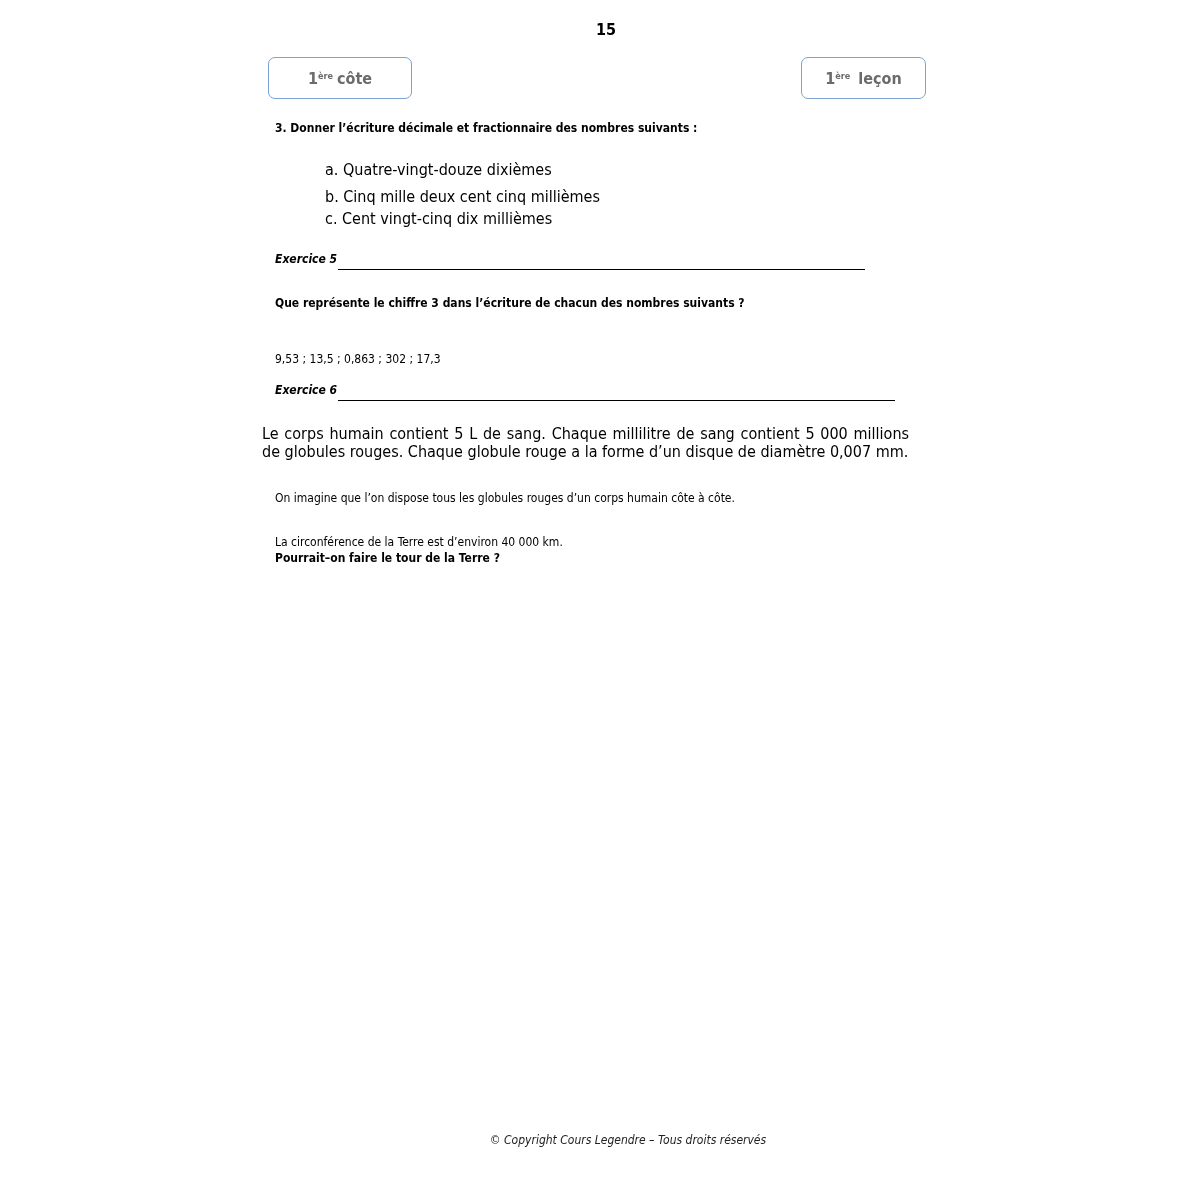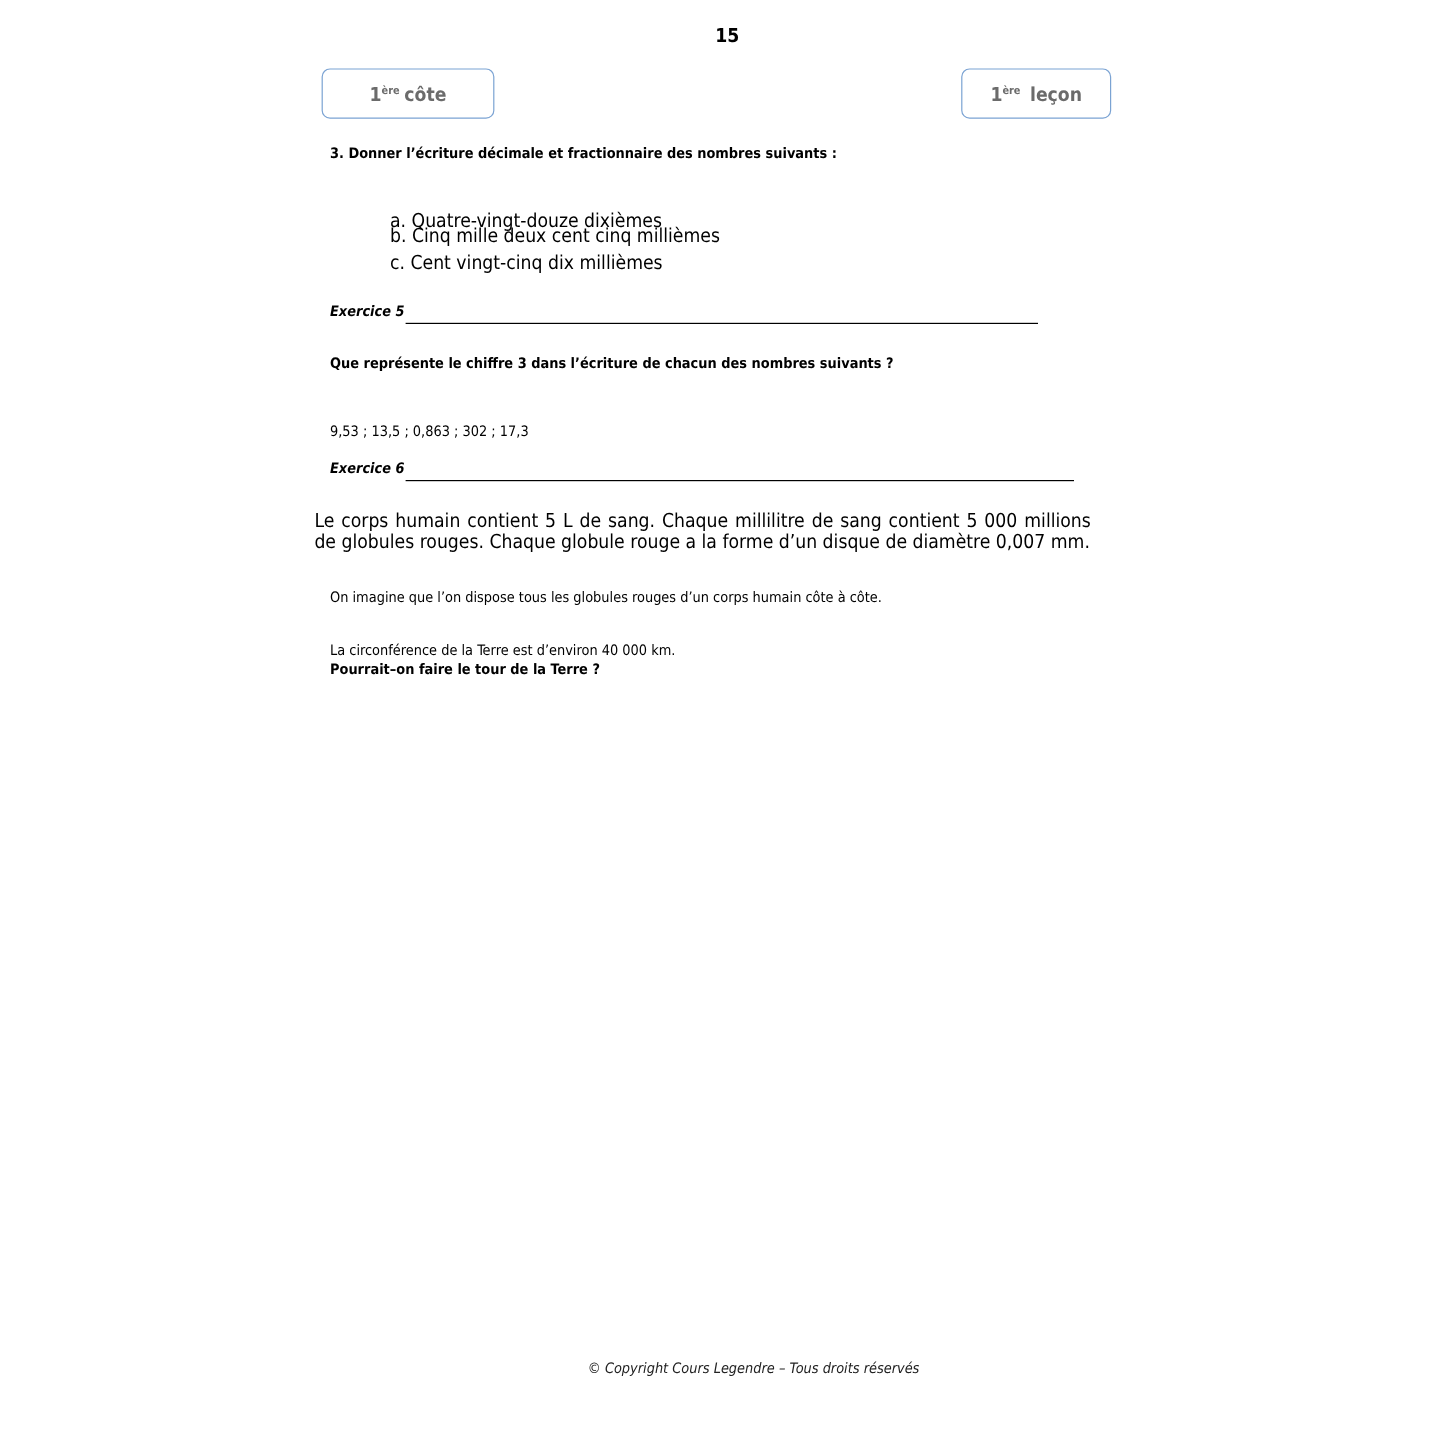--- a/index.html
+++ b/index.html
@@ -33,21 +33,21 @@
     <span>côte</span>
 </div>
 
 <div class="abs tag-box" id="box-lecon">
   <span>1</span>
     <sup>ère</sup>
     <span>leçon</span>
 </div>
 
 <div class="abs txt bold" style="top:121px;">3. Donner l’écriture décimale et fractionnaire des nombres suivants :</div>
-<div class="abs item" style="top:174px;">a. Quatre-vingt-douze dixièmes</div>
+<div class="abs item" style="top:160px;">a. Quatre-vingt-douze dixièmes</div>
 <div class="abs item" style="top:187px;">b. Cinq mille deux cent cinq millièmes</div>
 <div class="abs item" style="top:209px;">c. Cent vingt-cinq dix millièmes</div>
 
 <div class="abs ex-head" style="top:252px;">
   <span>Exercice 5</span>
   <span class="ex-line" style="width:527px;"></span>
 </div>
 
 <div class="abs txt bold" style="top:296px;">Que représente le chiffre 3 dans l’écriture de chacun des nombres suivants ?</div>
 <div class="abs txt" style="top:352px;">9,53 ; 13,5 ; 0,863 ; 302 ; 17,3</div>

